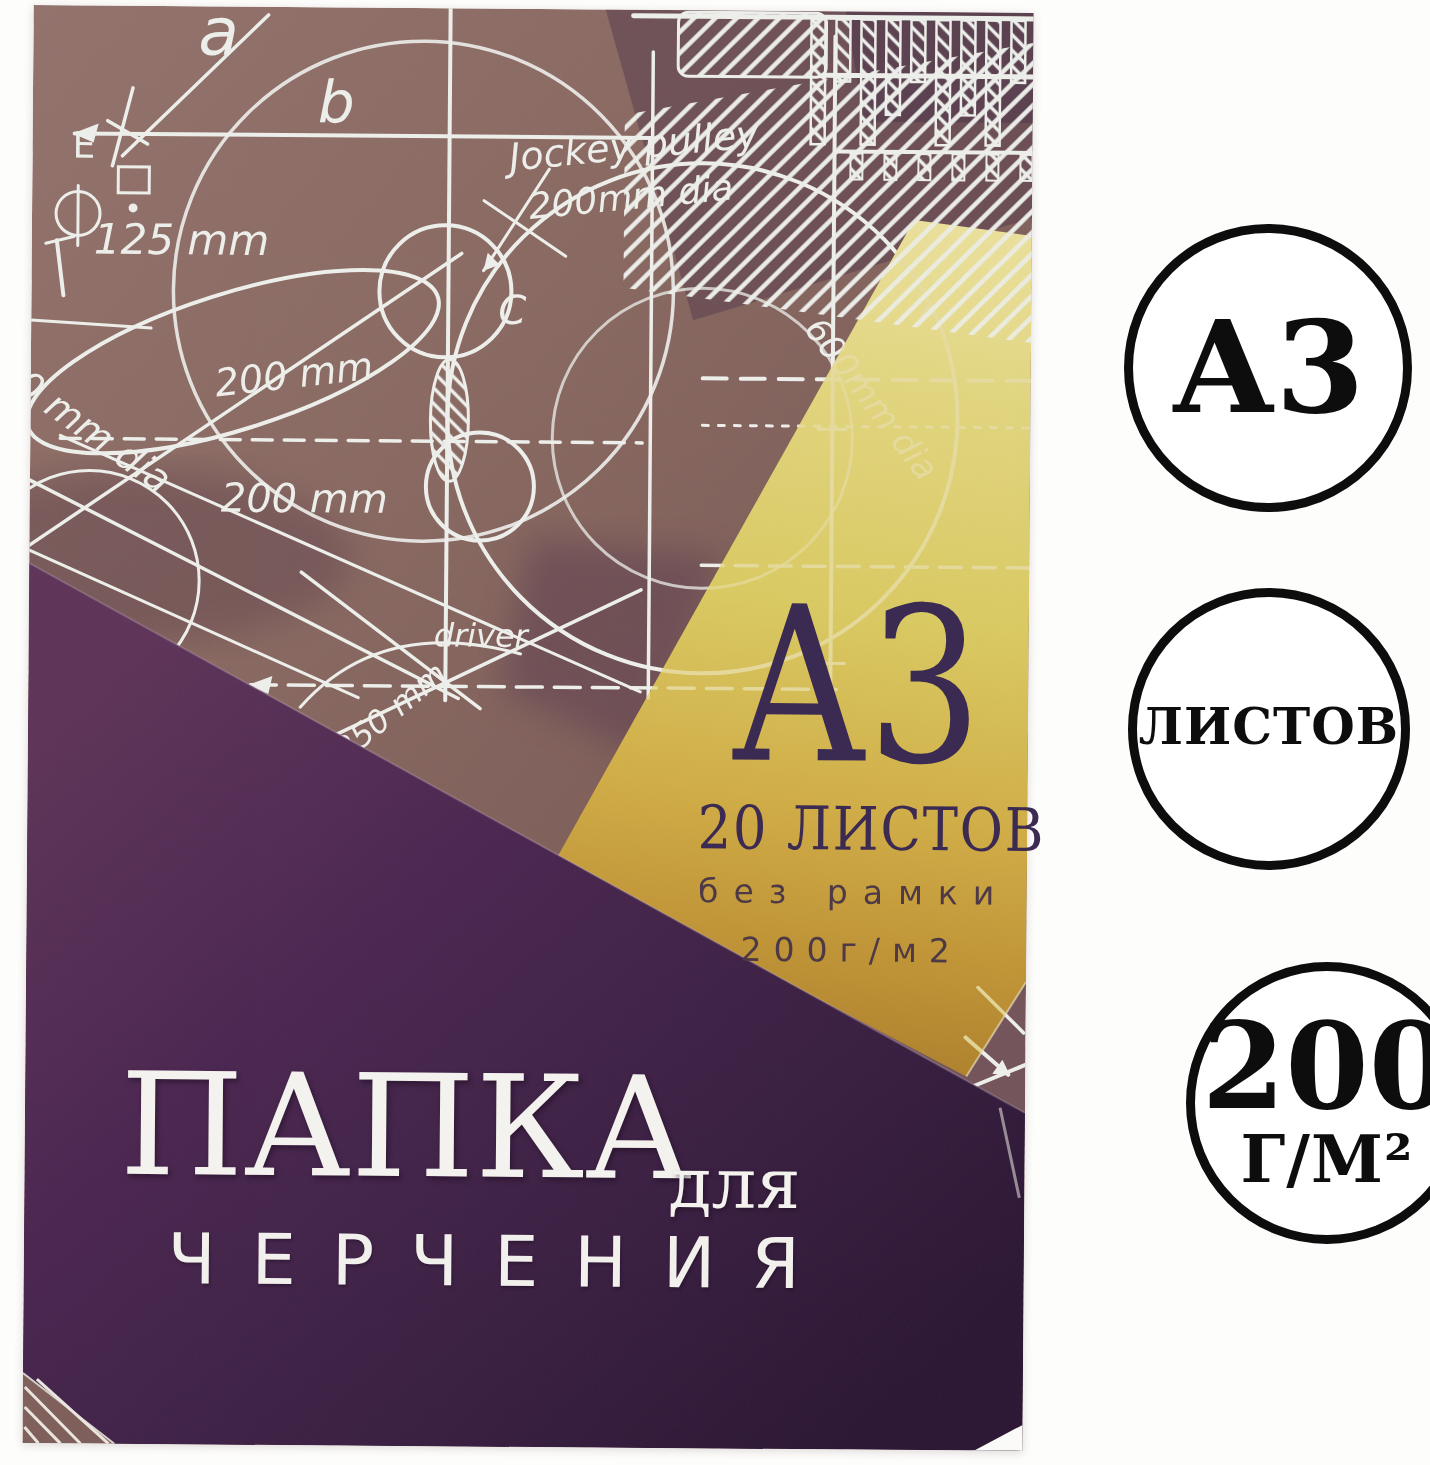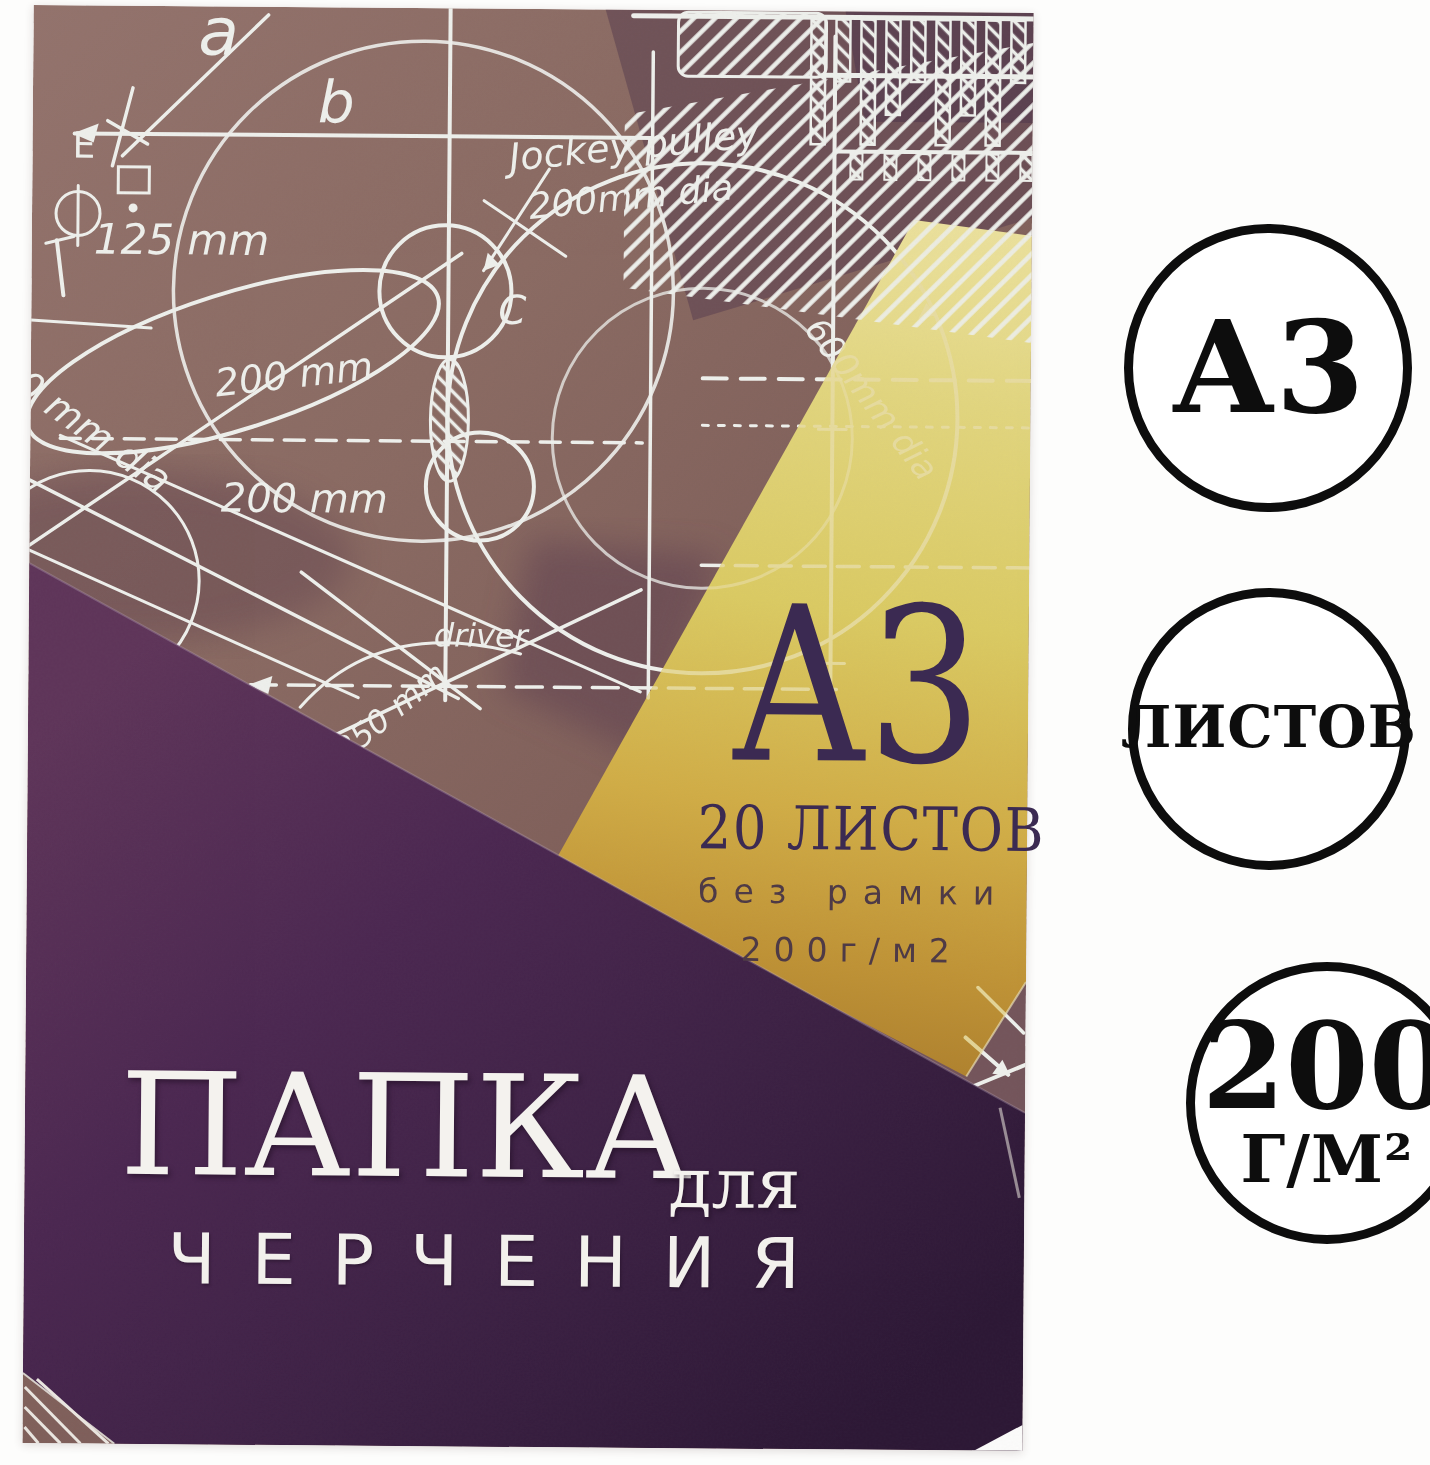--- a/index.html
+++ b/index.html
@@ -60,21 +60,21 @@
     position:absolute;border-radius:50%;border:9px solid #0d0d0d;background:#ffffff;
     display:flex;flex-direction:column;align-items:center;justify-content:center;
     color:#0d0d0d;font-family:"DejaVu Serif", serif;
   }
   .badge1{left:1124px;top:224px;width:270px;height:270px;}
   .badge2{left:1128px;top:588px;width:264px;height:264px;}
   .badge3{left:1186px;top:962px;width:264px;height:264px;}
   .b-main{font-size:128px;font-weight:600;line-height:.95;}
   .badge2 .b-main{font-size:130px;margin-top:-8px;}
   .badge3 .b-main{font-size:120px;}
-  .b-sub{font-size:57px;font-weight:700;margin-top:-6px;letter-spacing:1px;}
+  .b-sub{font-size:50px;font-weight:700;margin-top:-6px;letter-spacing:1px;}
   .badge3 .b-sub{font-size:65px;margin-top:-2px;}
 </style>
 </head>
 <body>
 
 <div class="stage">
 
   <div class="folder">
     <svg class="art" viewBox="0 0 1000 1438" xmlns="http://www.w3.org/2000/svg">
       <defs>

